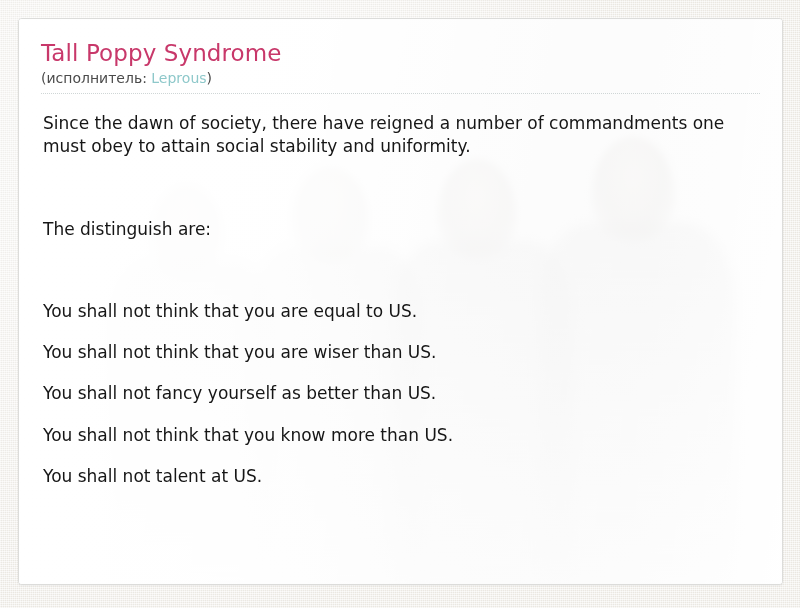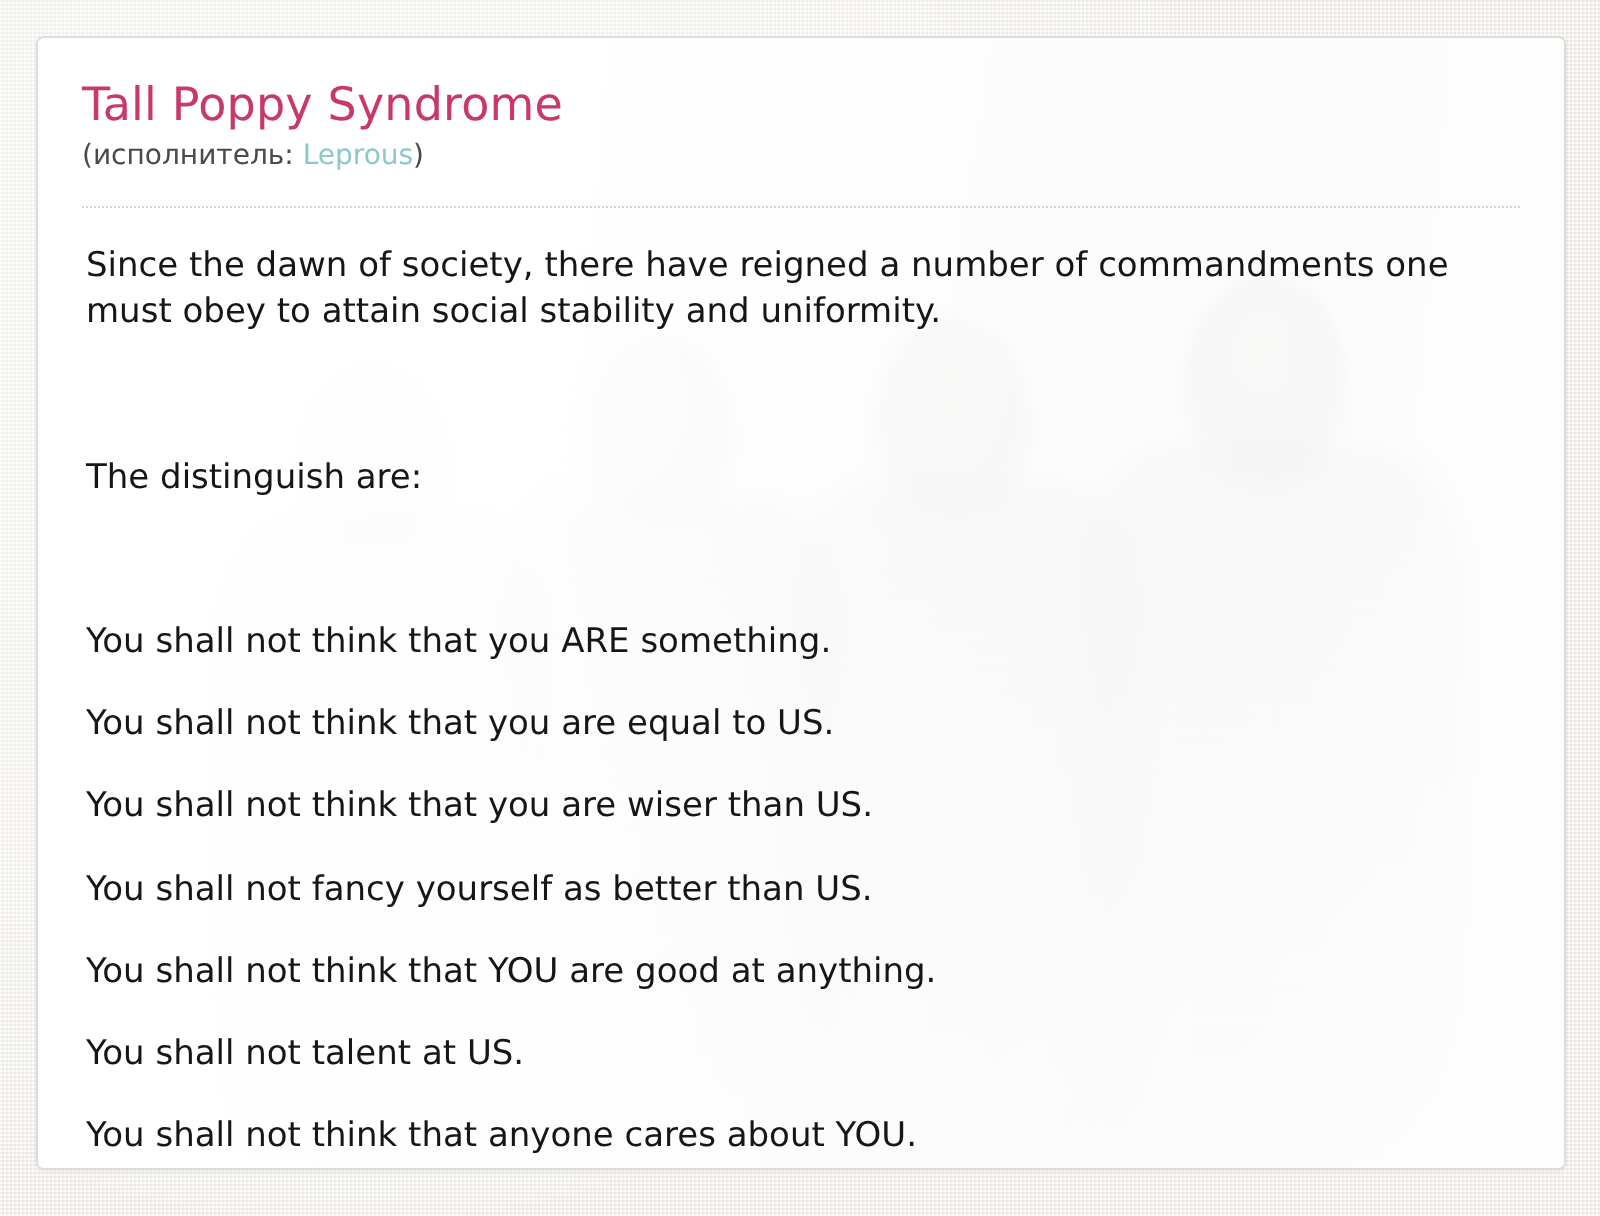--- a/index.html
+++ b/index.html
@@ -91,21 +91,21 @@
   }
   .song-title {
     margin: 0;
     font-size: 23px;
     font-weight: normal;
     color: #c8386a;
     line-height: 1.22;
     letter-spacing: 0.1px;
   }
   .byline {
-    margin: 2px 0 10px 0;
+    margin: 2px 0 0 0;
     font-size: 14px;
     color: #4a4a4a;
     line-height: 1.35;
   }
   .artist-link {
     color: #8ec8ca;
     text-decoration: none;
   }
 
   .lyrics {
@@ -157,24 +157,22 @@
     <div class="header-block">
       <h1 class="song-title">Tall Poppy Syndrome</h1>
       <p class="byline"><span>(исполнитель: </span><a class="artist-link" href="#">Leprous</a><span>)</span></p>
     </div>
 
     <div class="lyrics" id="lyrics-body">
         <div class="lyric-line flush">Since the dawn of society, there have reigned a number of commandments one must obey to attain social stability and uniformity.</div>
         <div class="lyric-line blank"></div>
         <div class="lyric-line">The distinguish are:</div>
         <div class="lyric-line blank"></div>
-        <div class="lyric-line">You shall not think that you ARE something.</div>
         <div class="lyric-line">You shall not think that you are equal to US.</div>
         <div class="lyric-line">You shall not think that you are wiser than US.</div>
         <div class="lyric-line">You shall not fancy yourself as better than US.</div>
-        <div class="lyric-line">You shall not think that YOU are good at anything.</div>
+        <div class="lyric-line">You shall not think that you know more than US.</div>
         <div class="lyric-line">You shall not talent at US.</div>
-        <div class="lyric-line">You shall not think that anyone cares about YOU.</div>
         <div class="lyric-line blank"></div>
       </div>
 
   </div>
 </div>
 
 </body></html>

